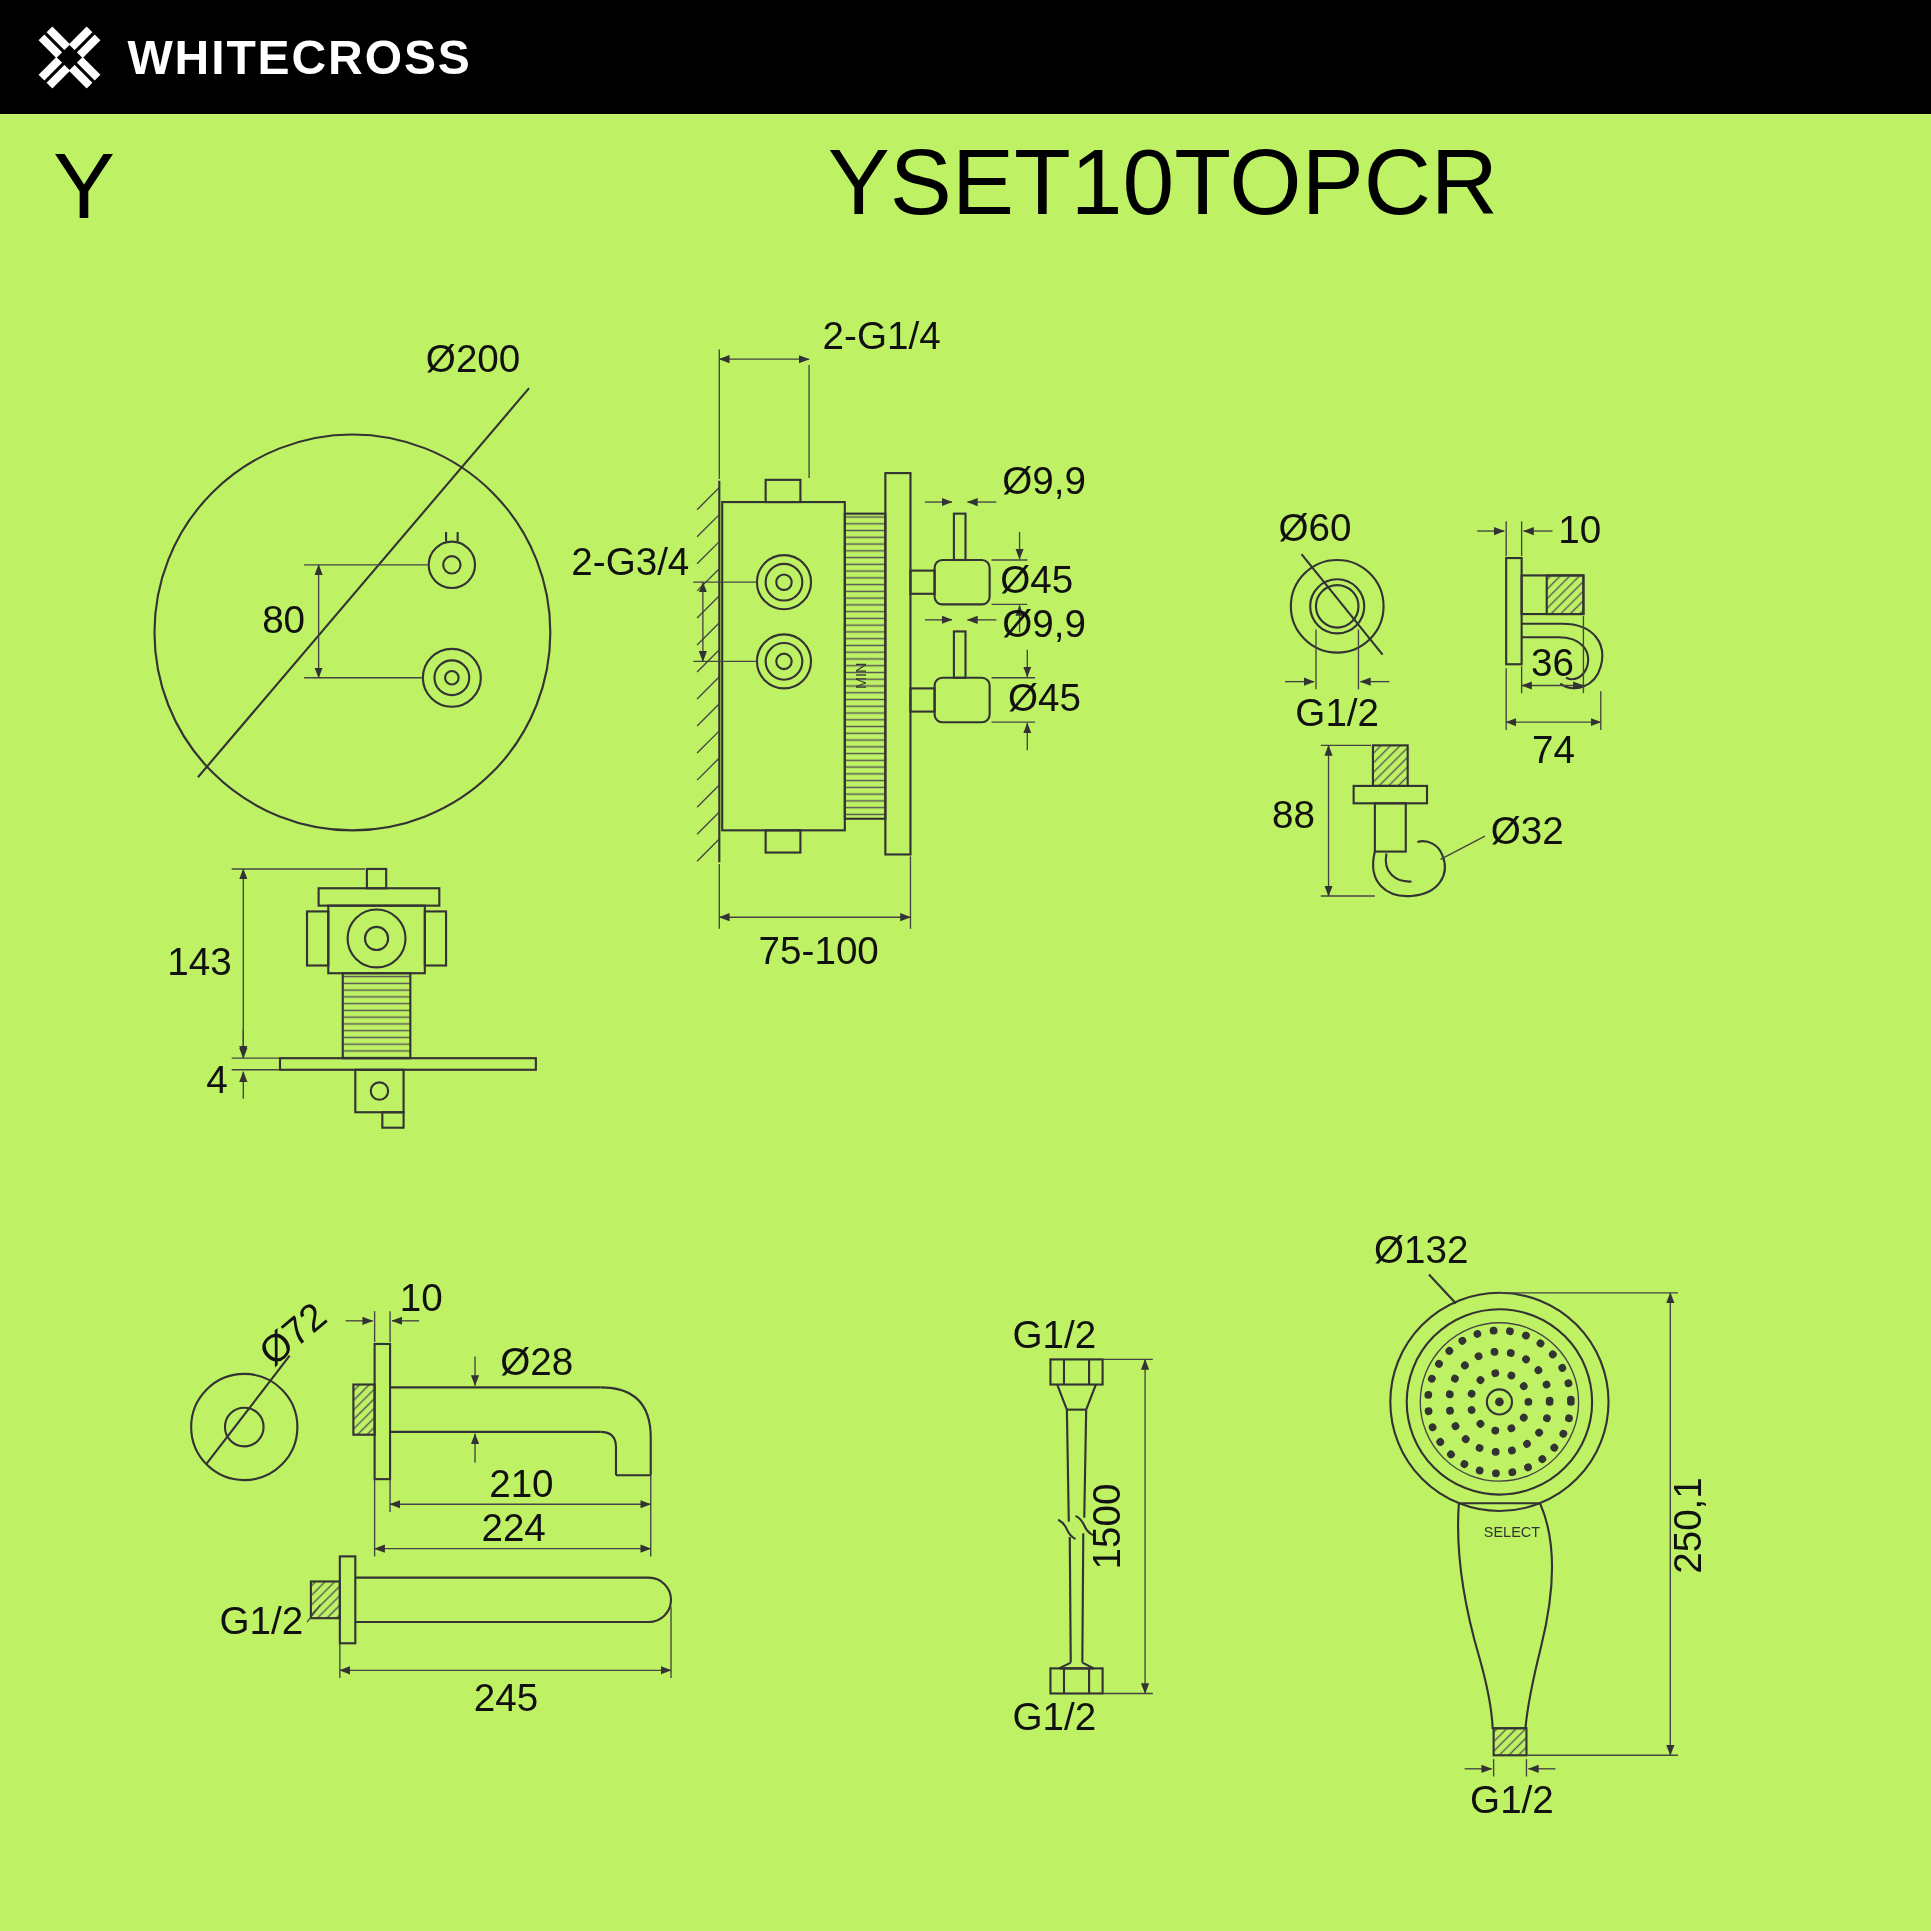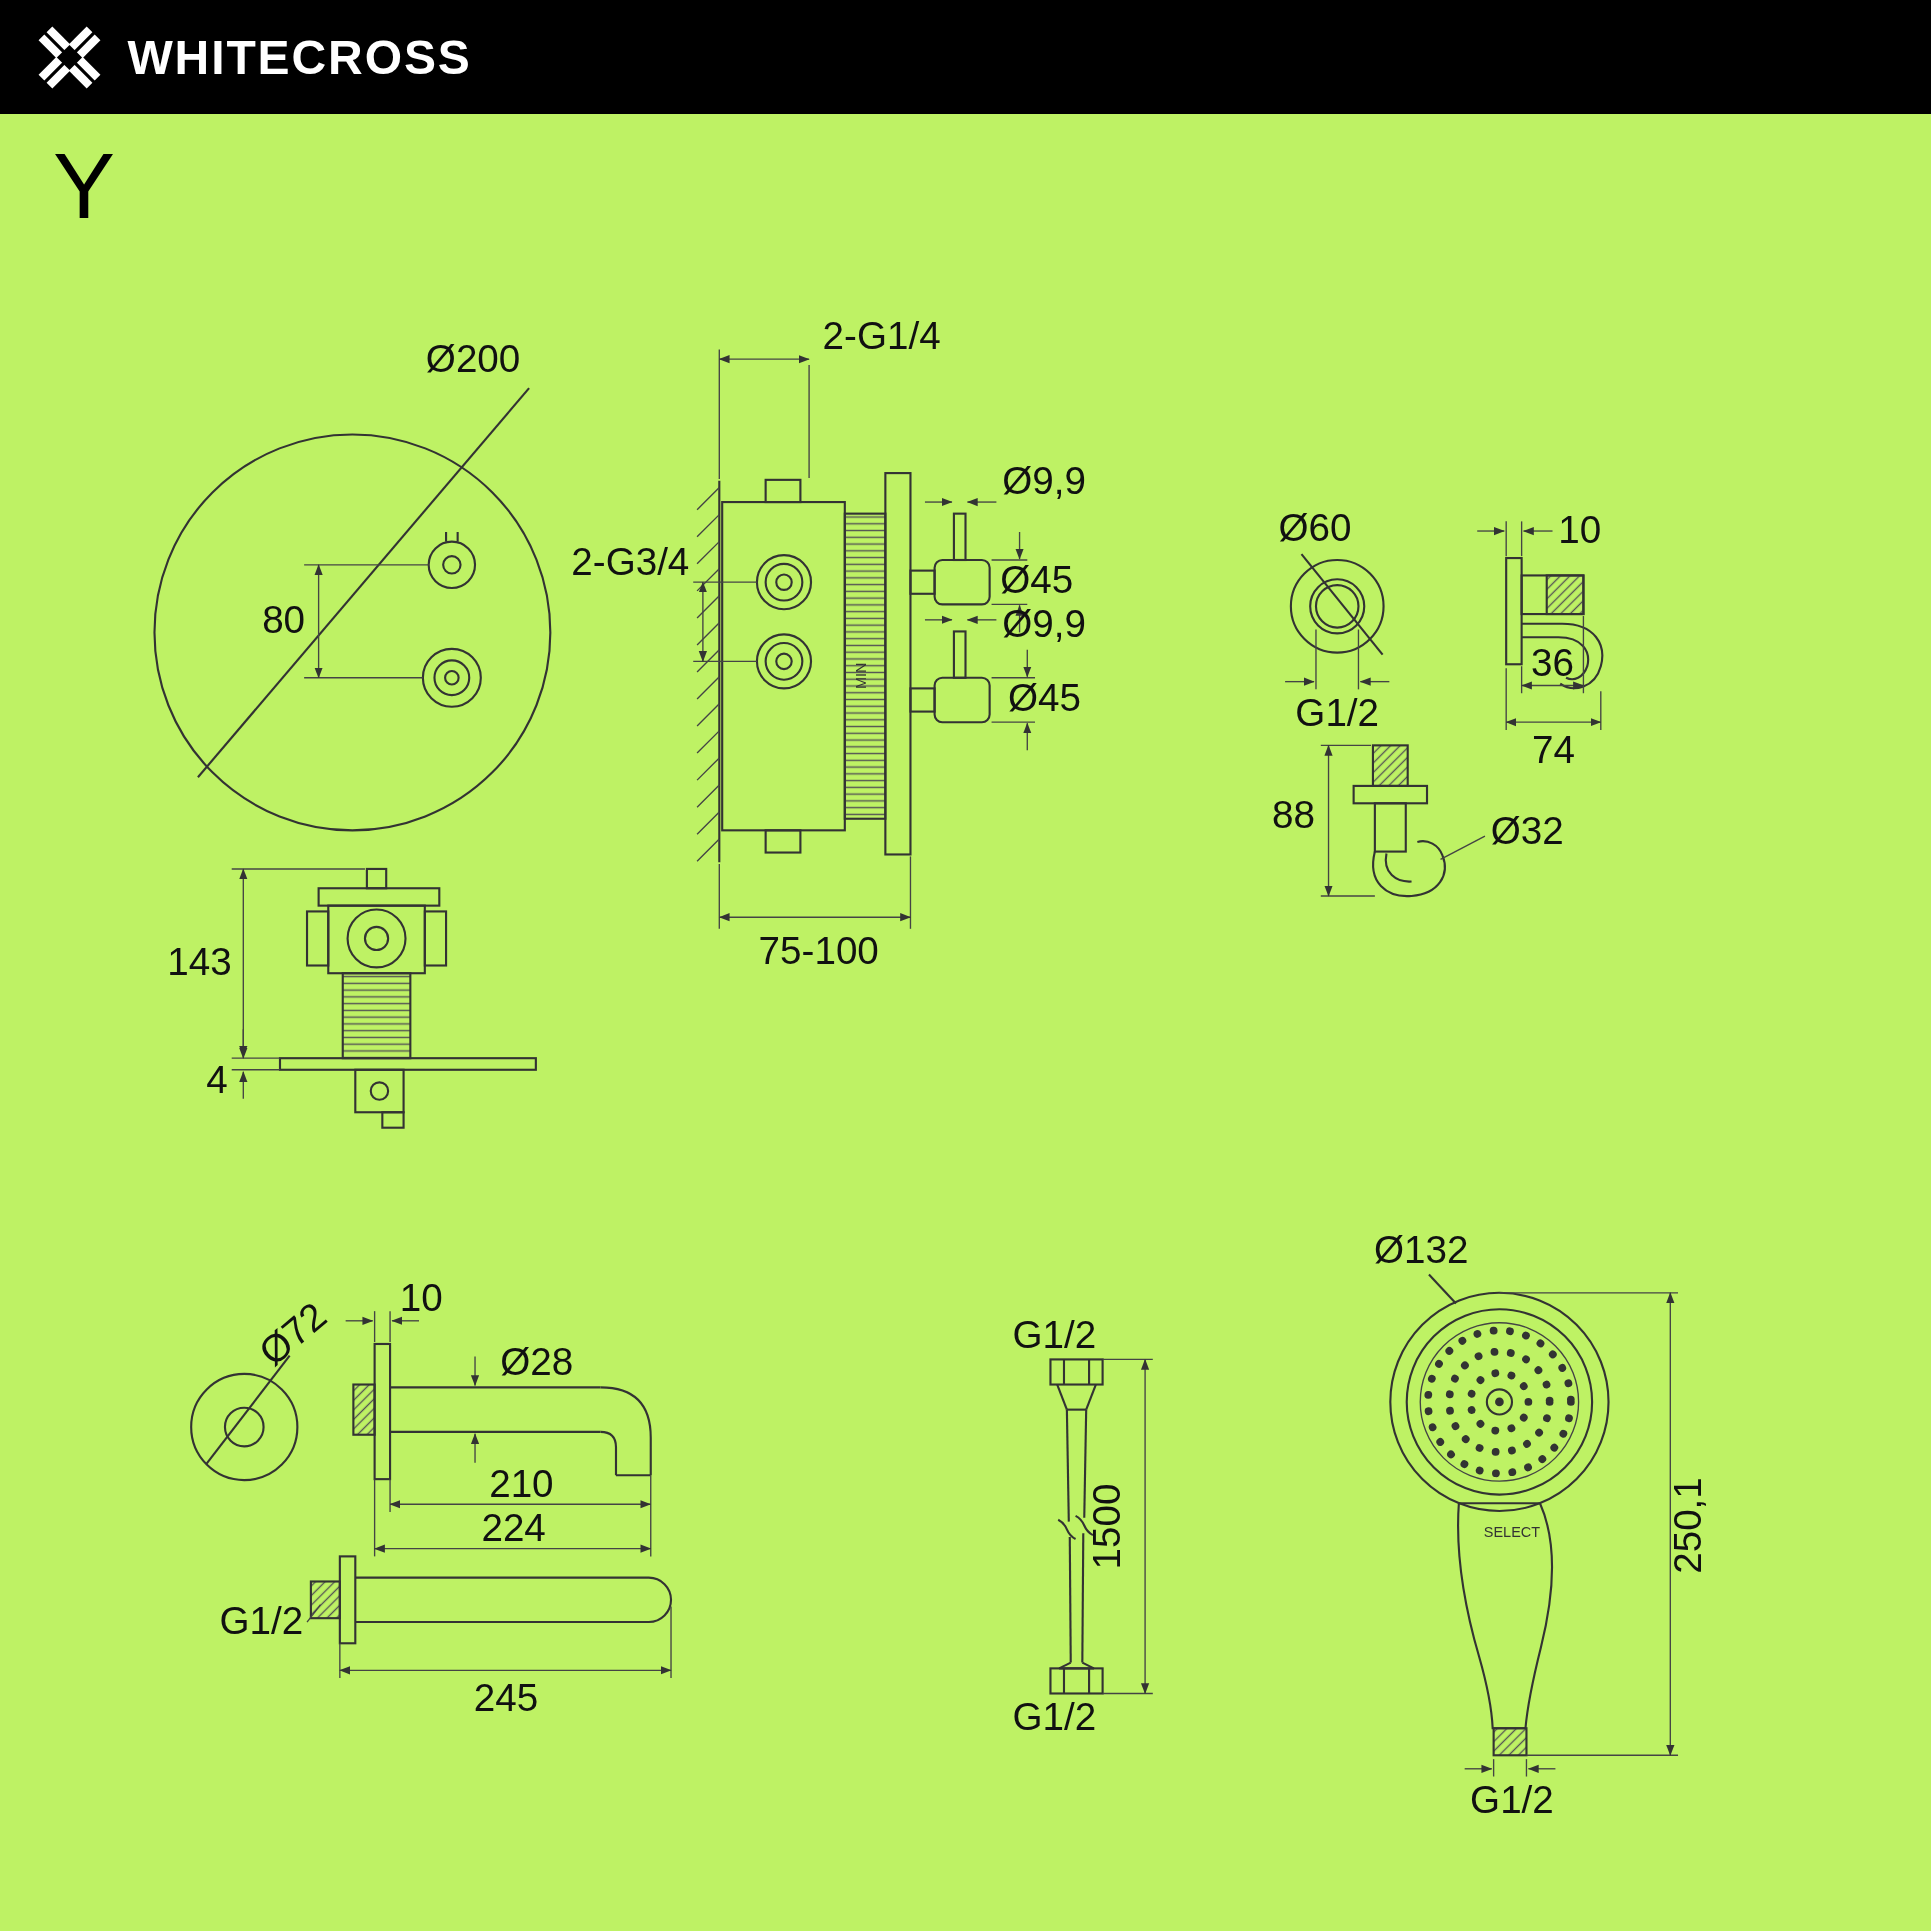--- a/index.html
+++ b/index.html
@@ -31,20 +31,21 @@
         <rect x="8" y="38" width="84" height="24" transform="rotate(-45 50 50)"></rect>
       </g>
       <line x1="12" y1="12" x2="88" y2="88" stroke="#000" stroke-width="4"></line>
       <line x1="88" y1="12" x2="12" y2="88" stroke="#000" stroke-width="4"></line>
       <rect x="39" y="39" width="22" height="22" transform="rotate(45 50 50)" fill="#000"></rect>
     </svg>
     <span class="brand">WHITECROSS</span>
   </header>
 
   <div class="series">Y</div>
+  <div class="model">YSET10TOPCR</div>
 
   <svg class="drawing" viewBox="0 0 2000 2000">
     <defs>
       <marker id="arr" viewBox="0 0 10 10" refX="9.5" refY="5" markerWidth="8" markerHeight="8" orient="auto-start-reverse">
         <path d="M0,1.2 L10,5 L0,8.8 Z" fill="#333"></path>
       </marker>
       <pattern id="hatch" width="7" height="7" patternUnits="userSpaceOnUse" patternTransform="rotate(45)">
         <line x1="3.5" y1="0" x2="3.5" y2="7" stroke="#555" stroke-width="1.4"></line>
       </pattern>
       <pattern id="ribs" width="10" height="7" patternUnits="userSpaceOnUse">

